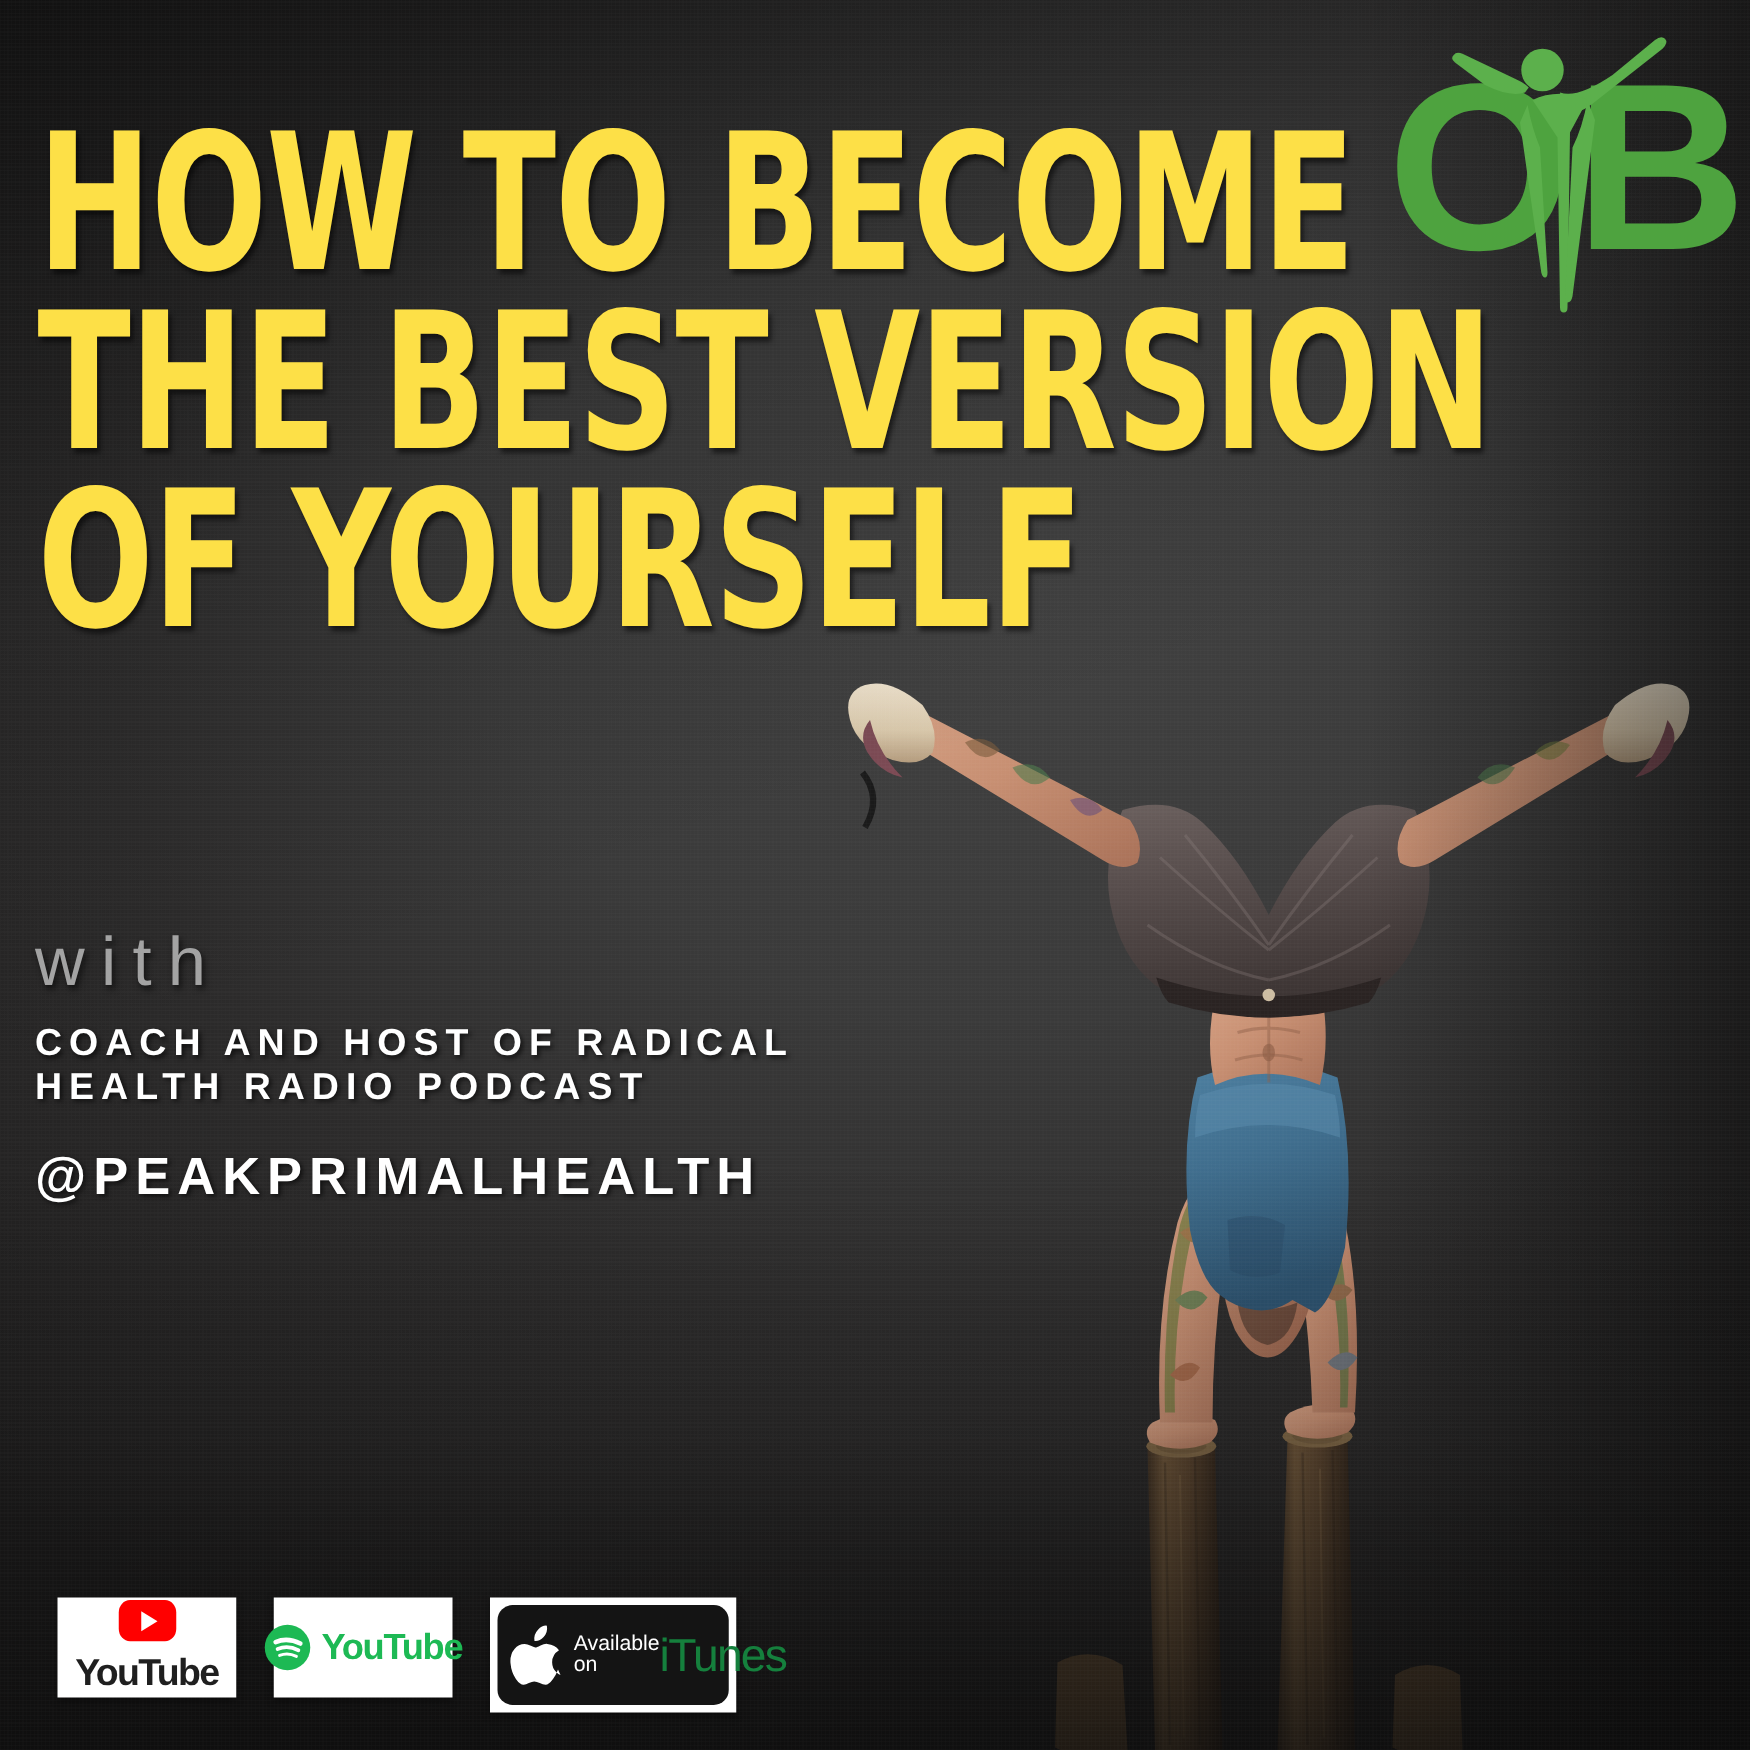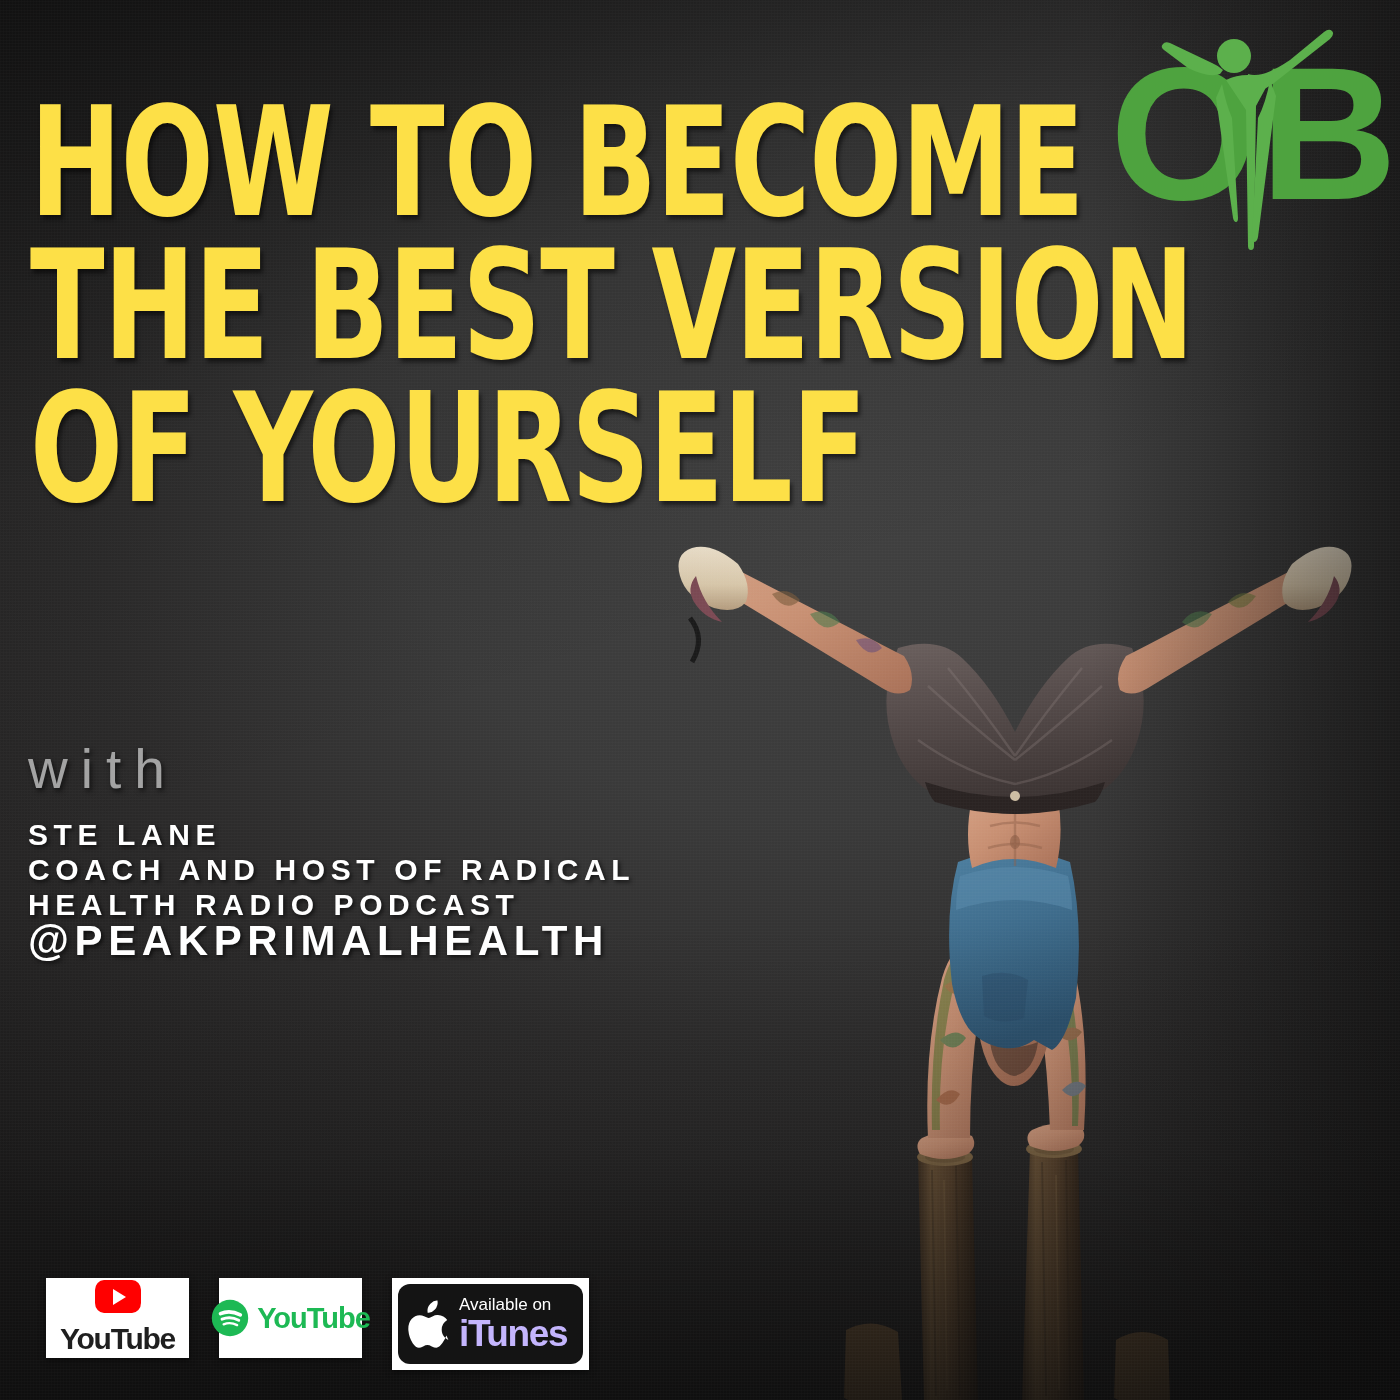--- a/index.html
+++ b/index.html
@@ -105,23 +105,23 @@
   .yt-word{ color:#1f1f1f; font-weight:700; font-size:30px; letter-spacing:-1.3px; font-family:"Liberation Sans",sans-serif; }
 
   .sp-mark{ width:38px;height:38px;flex:none; }
   .sp-word{ color:#1db954; font-weight:700; font-size:29px; letter-spacing:-1px; }
 
   .it-inner{
     width:100%; height:100%; background:#141414; border-radius:12px;
     display:flex; align-items:center; gap:9px; padding:0 12px 0 10px;
   }
   .it-apple{ width:42px;height:50px;flex:none; }
-  .it-text{ display:flex; flex-direction:column; line-height:1; }
+  .it-text{ display:flex; flex-direction:row; line-height:1; }
   .it-avail{ color:#ffffff; font-size:17px; font-weight:400; margin-bottom:2px; }
-  .it-name{ color:#c4b5fd; font-size:37px; font-weight:700; letter-spacing:-1.4px; }
+  .it-name{ color:#15803d; font-size:37px; font-weight:400; letter-spacing:-1.4px; }
 </style>
 </head>
 <body>
 
 <div class="cover">
 
   <div class="bg-base"></div>
 
   <div class="athlete">
     <svg viewBox="0 0 700 810" xmlns="http://www.w3.org/2000/svg">
@@ -290,21 +290,20 @@
 
   <div class="title">
     <span class="tline l1">HOW TO BECOME</span>
     <span class="tline l2">THE BEST VERSION</span>
     <span class="tline l3">OF YOURSELF</span>
   </div>
 
   <div class="with">with</div>
 
   <div class="credits">
-    <span class="cline">STE LANE</span>
     <span class="cline">COACH AND HOST OF RADICAL</span>
     <span class="cline">HEALTH RADIO PODCAST</span>
   </div>
 
   <div class="handle">@PEAKPRIMALHEALTH</div>
 
   <div class="badges">
 
     <div class="badge badge-youtube">
       <span class="yt-play">

